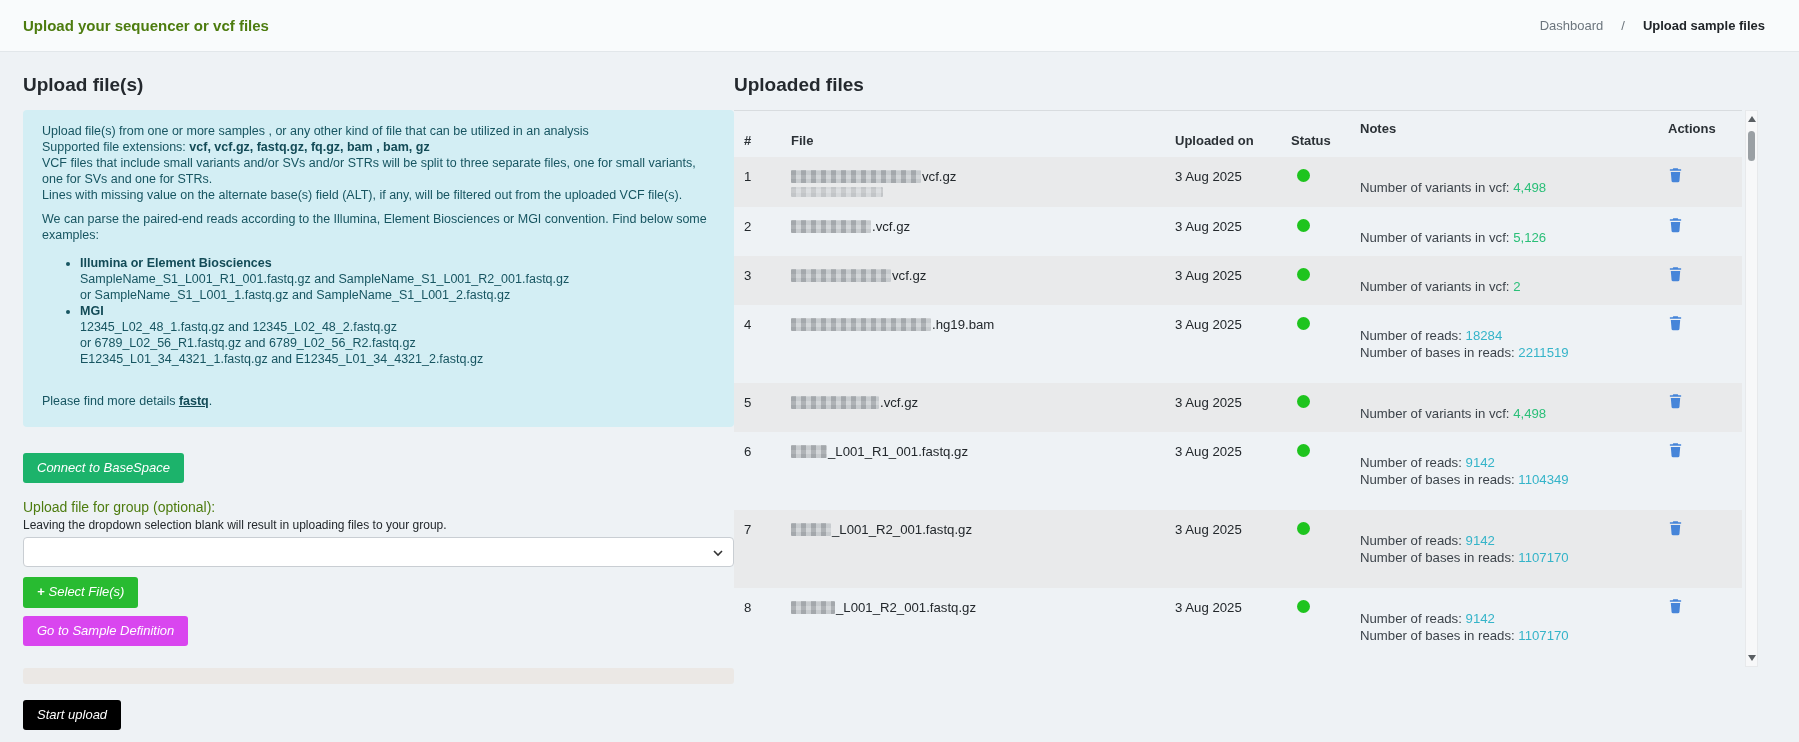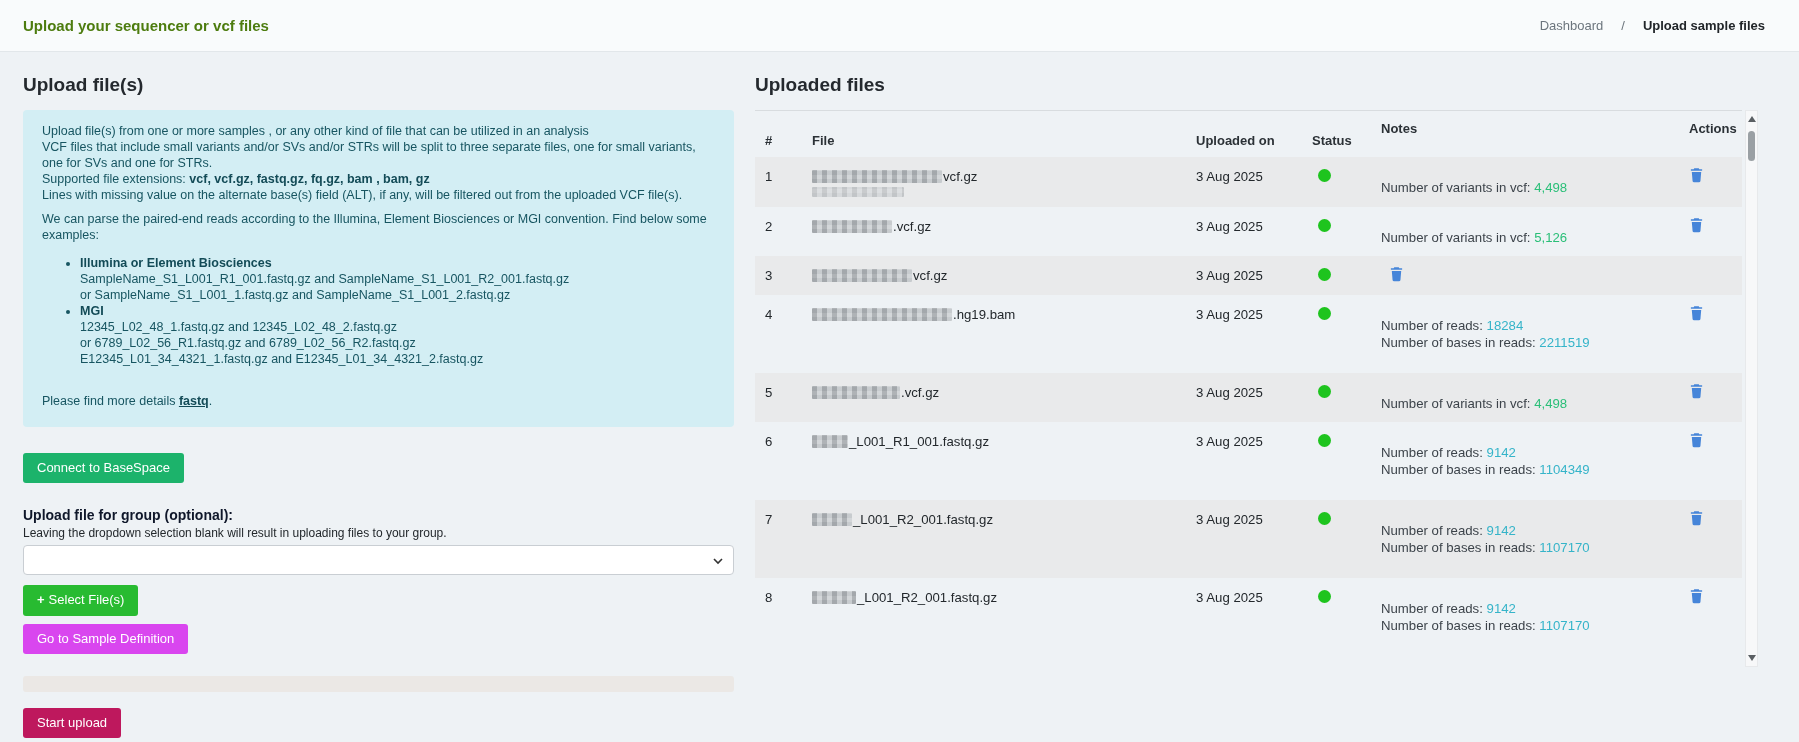--- a/index.html
+++ b/index.html
@@ -14,47 +14,47 @@
     height:52px;background:#f9fbfc;border-bottom:1px solid #e2e7ea;
     display:flex;align-items:center;justify-content:space-between;
     padding:0 34px 0 23px;box-sizing:border-box;
   }
   .page-title{font-size:15px;font-weight:700;color:#4d7c0f;margin:0;}
   .breadcrumb{font-size:13px;color:#6c757d;display:flex;align-items:center;gap:18px;}
   .breadcrumb .crumb-link{color:#6c757d;cursor:pointer;}
   .breadcrumb .sep{color:#6c757d;}
   .breadcrumb .current{color:#212529;font-weight:700;}
   
-  .content{display:flex;gap:21px;padding:16px 41px 0 23px;box-sizing:border-box;}
+  .content{display:flex;padding:16px 41px 0 23px;box-sizing:border-box;}
   .left-col{width:711px;flex:none;}
   .right-col{flex:1;min-width:0;}
   .section-heading{font-size:19px;font-weight:600;color:#24292e;margin:6px 0 14px;}
   
   .info-box{
     background:#d3eef4;color:#175561;border-radius:4px;
     padding:13px 19px 18px;font-size:12.5px;line-height:1.28;
   }
   .info-box b{color:#134b57;}
   .info-box .para2{margin-top:8px;}
   .info-box ul{margin:12px 0 12px;padding-left:38px;}
   .info-box li{margin:0;}
   .details-line{margin-top:26px;}
   .details-link{color:#134b57;font-weight:700;text-decoration:underline;cursor:pointer;}
   
   .btn{
     display:inline-block;border:none;color:#fff;font-size:13px;border-radius:3px;
-    padding:8px 14px;font-family:inherit;cursor:pointer;line-height:1.1;
+    padding:8px 14px;font-family:inherit;cursor:pointer;line-height:1.1;font-style:italic;
   }
   .btn-basespace{background:#1cb36b;margin-top:26px;}
   .btn-select-files{background:#28bb31;margin-top:10px;}
   .btn-select-files .plus{font-weight:700;margin-right:4px;}
   .btn-goto{background:#d946ef;display:block;width:fit-content;margin-top:8px;}
-  .btn-start{background:#be185d;display:block;width:fit-content;margin-top:16px;}
-  
-  .group-label{margin-top:24px;font-size:14px;color:#0f172a;font-weight:bold;}
+  .btn-start{background:#000000;display:block;width:fit-content;margin-top:16px;}
+  
+  .group-label{margin-top:16px;font-size:14px;color:#4d7c0f;}
   .group-hint{margin-top:3px;font-size:12px;color:#23282c;}
   .fake-select{
     margin-top:5px;height:30px;width:100%;box-sizing:border-box;
     background:#fff;border:1px solid #c9ced3;border-radius:4px;
     display:flex;align-items:center;justify-content:flex-end;
     padding:0 10px;cursor:pointer;
   }
   
   .progress{margin-top:22px;height:16px;background:#ebe8e5;border-radius:3px;}
   
@@ -109,22 +109,22 @@
   </div>
 </div>
 
 <div class="content">
 
   <div class="left-col">
     <h2 class="section-heading">Upload file(s)</h2>
 
     <div class="info-box">
       <div>Upload file(s) from one or more samples , or any other kind of file that can be utilized in an analysis</div>
+      <div><span>Supported file extensions: </span><b>vcf, vcf.gz, fastq.gz, fq.gz, bam , bam, gz</b></div>
       <div>VCF files that include small variants and/or SVs and/or STRs will be split to three separate files, one for small variants, one for SVs and one for STRs.</div>
-      <div><span>Supported file extensions: </span><b>vcf, vcf.gz, fastq.gz, fq.gz, bam , bam, gz</b></div>
       <div>Lines with missing value on the alternate base(s) field (ALT), if any, will be filtered out from the uploaded VCF file(s).</div>
       <div class="para2">We can parse the paired-end reads according to the Illumina, Element Biosciences or MGI convention. Find below some examples:</div>
       <ul>
         <li>
           <b>Illumina or Element Biosciences</b>
           <div>SampleName_S1_L001_R1_001.fastq.gz and SampleName_S1_L001_R2_001.fastq.gz</div>
           <div>or SampleName_S1_L001_1.fastq.gz and SampleName_S1_L001_2.fastq.gz</div>
         </li>
         <li>
           <b>MGI</b>
@@ -195,20 +195,23 @@
             <div class="td col-actions"><span class="trash"><svg width="15" height="16" viewBox="0 0 16 17">
                   <path fill="#4685d9" d="M5.6 1.2h4.8l.6 1.2H14v1.6H2V2.4h3z"></path>
                   <path fill="#4685d9" d="M3 5.2h10l-.8 9.6a1.6 1.6 0 0 1-1.6 1.4H5.4a1.6 1.6 0 0 1-1.6-1.4z"></path>
                 </svg></span></div>
           </div>
           <div class="trow striped">
             <div class="td col-num">3</div>
             <div class="td col-file"><span class="redacted" style="width:100px"></span><span>vcf.gz</span></div>
             <div class="td col-date">3 Aug 2025</div>
             <div class="td col-status"><span class="dot"></span></div>
+            <div class="td col-notes">
+              <div class="note"><span>Number of variants in vcf:</span> <span class="nval variants">2</span></div>
+            </div>
             <div class="td col-actions"><span class="trash"><svg width="15" height="16" viewBox="0 0 16 17">
                   <path fill="#4685d9" d="M5.6 1.2h4.8l.6 1.2H14v1.6H2V2.4h3z"></path>
                   <path fill="#4685d9" d="M3 5.2h10l-.8 9.6a1.6 1.6 0 0 1-1.6 1.4H5.4a1.6 1.6 0 0 1-1.6-1.4z"></path>
                 </svg></span></div>
           </div>
           <div class="trow tall">
             <div class="td col-num">4</div>
             <div class="td col-file"><span class="redacted" style="width:140px"></span><span>.hg19.bam</span></div>
             <div class="td col-date">3 Aug 2025</div>
             <div class="td col-status"><span class="dot"></span></div>

